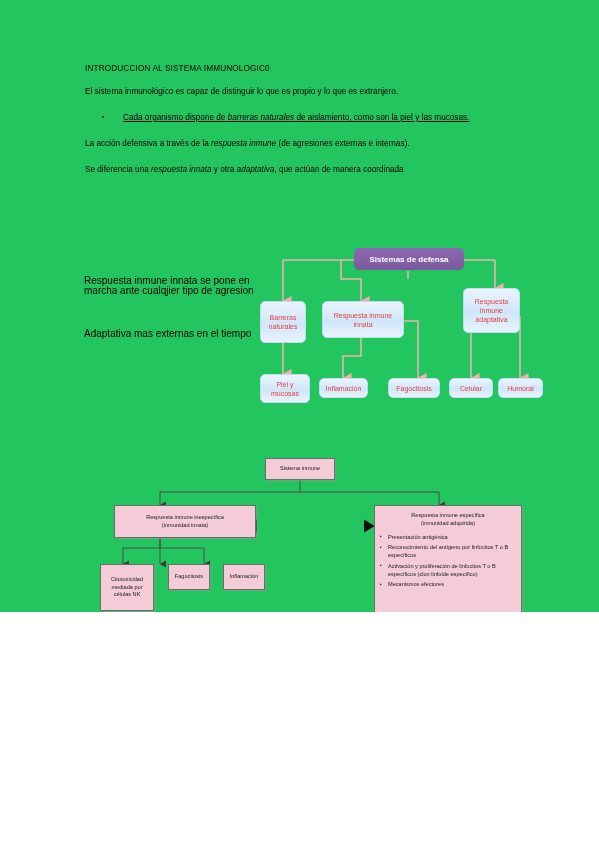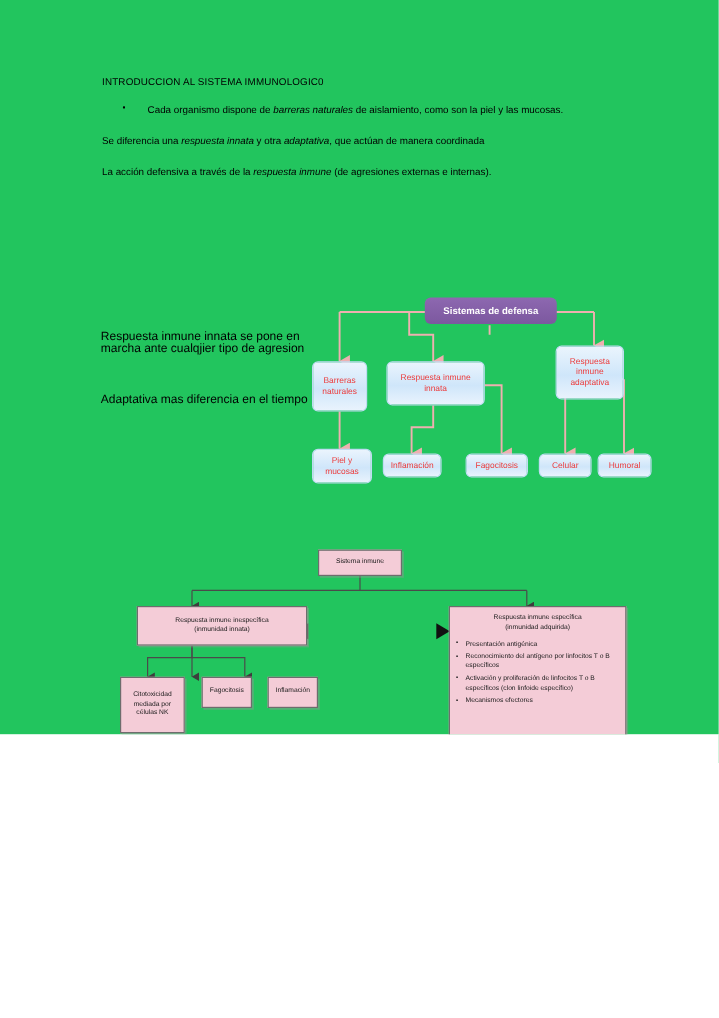--- a/index.html
+++ b/index.html
@@ -35,20 +35,21 @@
   }
   .para {
     font-size: 8.2px;
     line-height: 13px;
     margin: 0 0 13px 0;
   }
   .bullets {
     margin: 0 0 12px 0;
     padding: 0;
     list-style: none;
+    text-decoration: underline;
   }
   .bullets li {
     position: relative;
     padding-left: 38px;
     font-size: 8.2px;
     line-height: 13.5px;
     margin-bottom: 11px;
   }
   .bullets li:last-child { margin-bottom: 0; }
   .bullets li::before {
@@ -172,32 +173,33 @@
 </style>
 </head>
 <body>
 
 <div class="page">
 
   <div class="doc-body">
 
     <p class="doc-title">INTRODUCCION AL SISTEMA IMMUNOLOGIC0</p>
 
+    <p class="para">El sistema inmunológico es capaz de distinguir lo que es propio y lo que es extranjero.</p>
 
     <ul class="bullets">
       <li><span>Cada organismo dispone de </span><span class="it">barreras naturales</span><span> de aislamiento, como son la piel y las mucosas.</span></li>
     </ul>
 
+    <p class="para"><span>La acción defensiva a través de la </span><span class="it">respuesta inmune</span><span> (de agresiones externas e internas).</span></p>
+
     <p class="para"><span>Se diferencia una </span><span class="it">respuesta innata</span><span> y otra </span><span class="it">adaptativa</span><span>, que actúan de manera coordinada</span></p>
-
-    <p class="para"><span>La acción defensiva a través de la </span><span class="it">respuesta inmune</span><span> (de agresiones externas e internas).</span></p>
   </div>
 
   <div class="note note-1">Respuesta inmune innata se pone en marcha ante cualqjier tipo de agresion</div>
-  <div class="note note-2">Adaptativa mas diferencia en el tiempo</div>
+  <div class="note note-2">Adaptativa mas externas en el tiempo</div>
 
   <div class="diagram1">
 
     <svg class="d1svg" width="300" height="186" viewBox="0 0 300 186">
       <defs>
         <marker id="ah1" markerWidth="7" markerHeight="7" refX="3.2" refY="5.4" orient="auto">
           <path d="M0,0 L3.2,5.6 L6.4,0 Z" fill="#eeb0b0"></path>
         </marker>
       </defs>
       <g stroke="#eeb0b0" stroke-width="1.6" fill="none">

